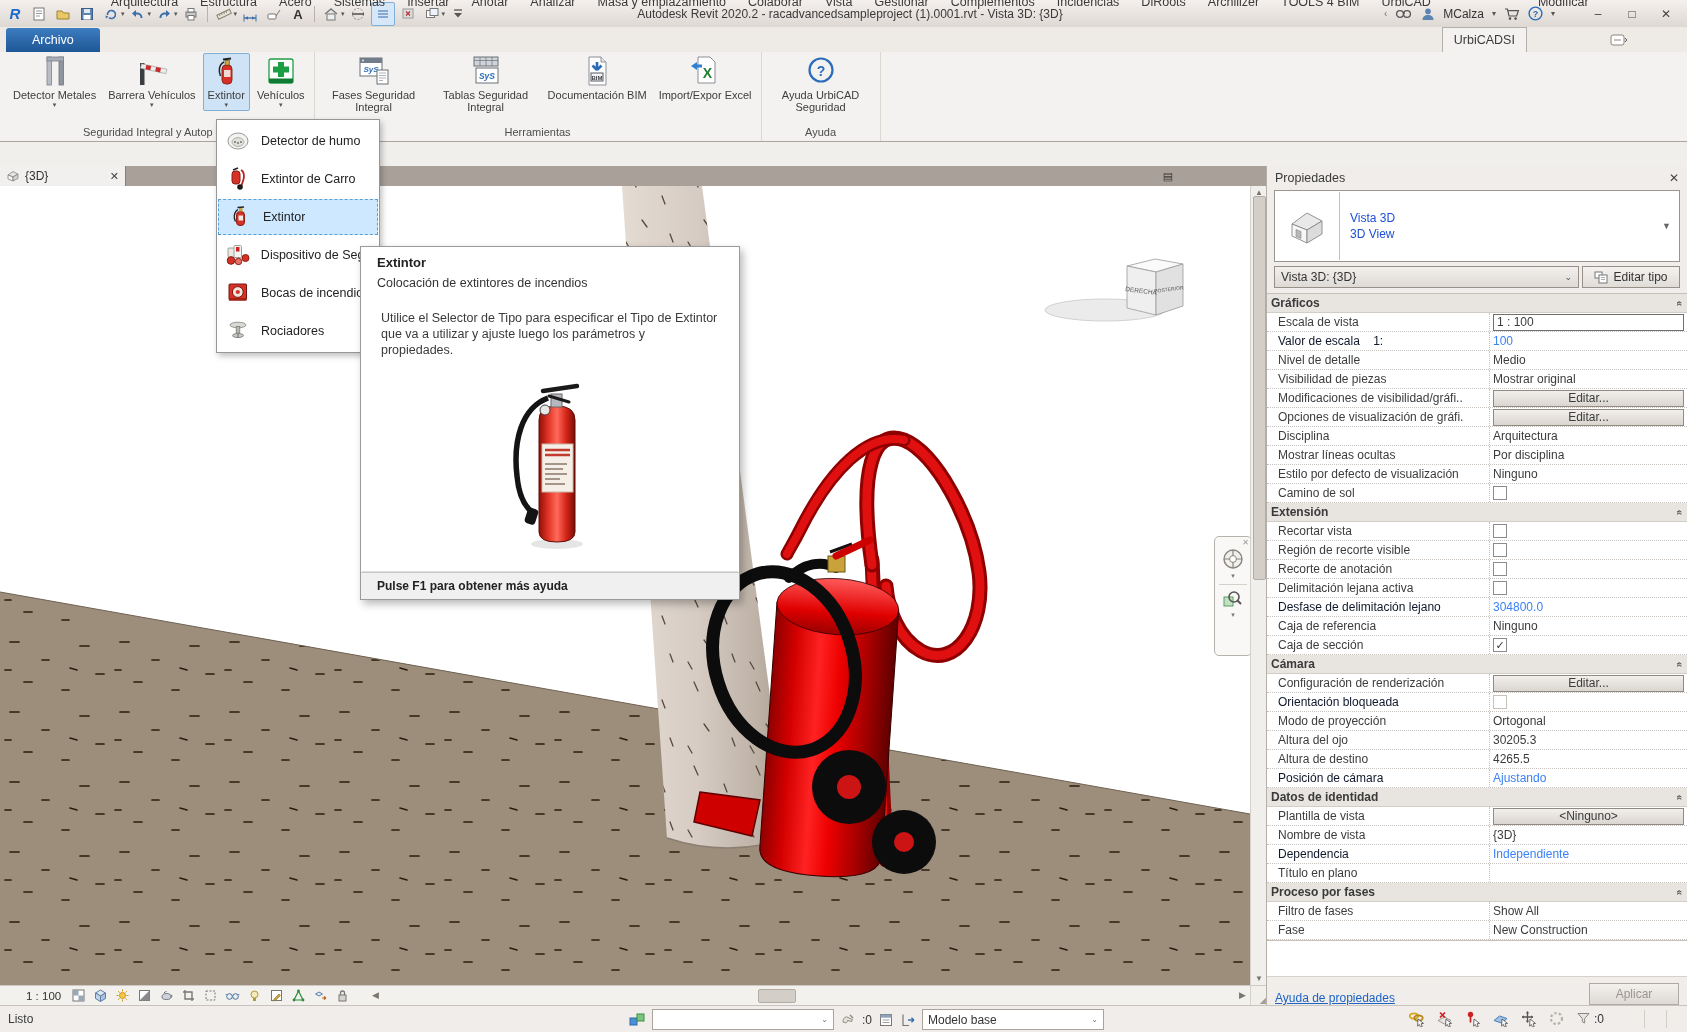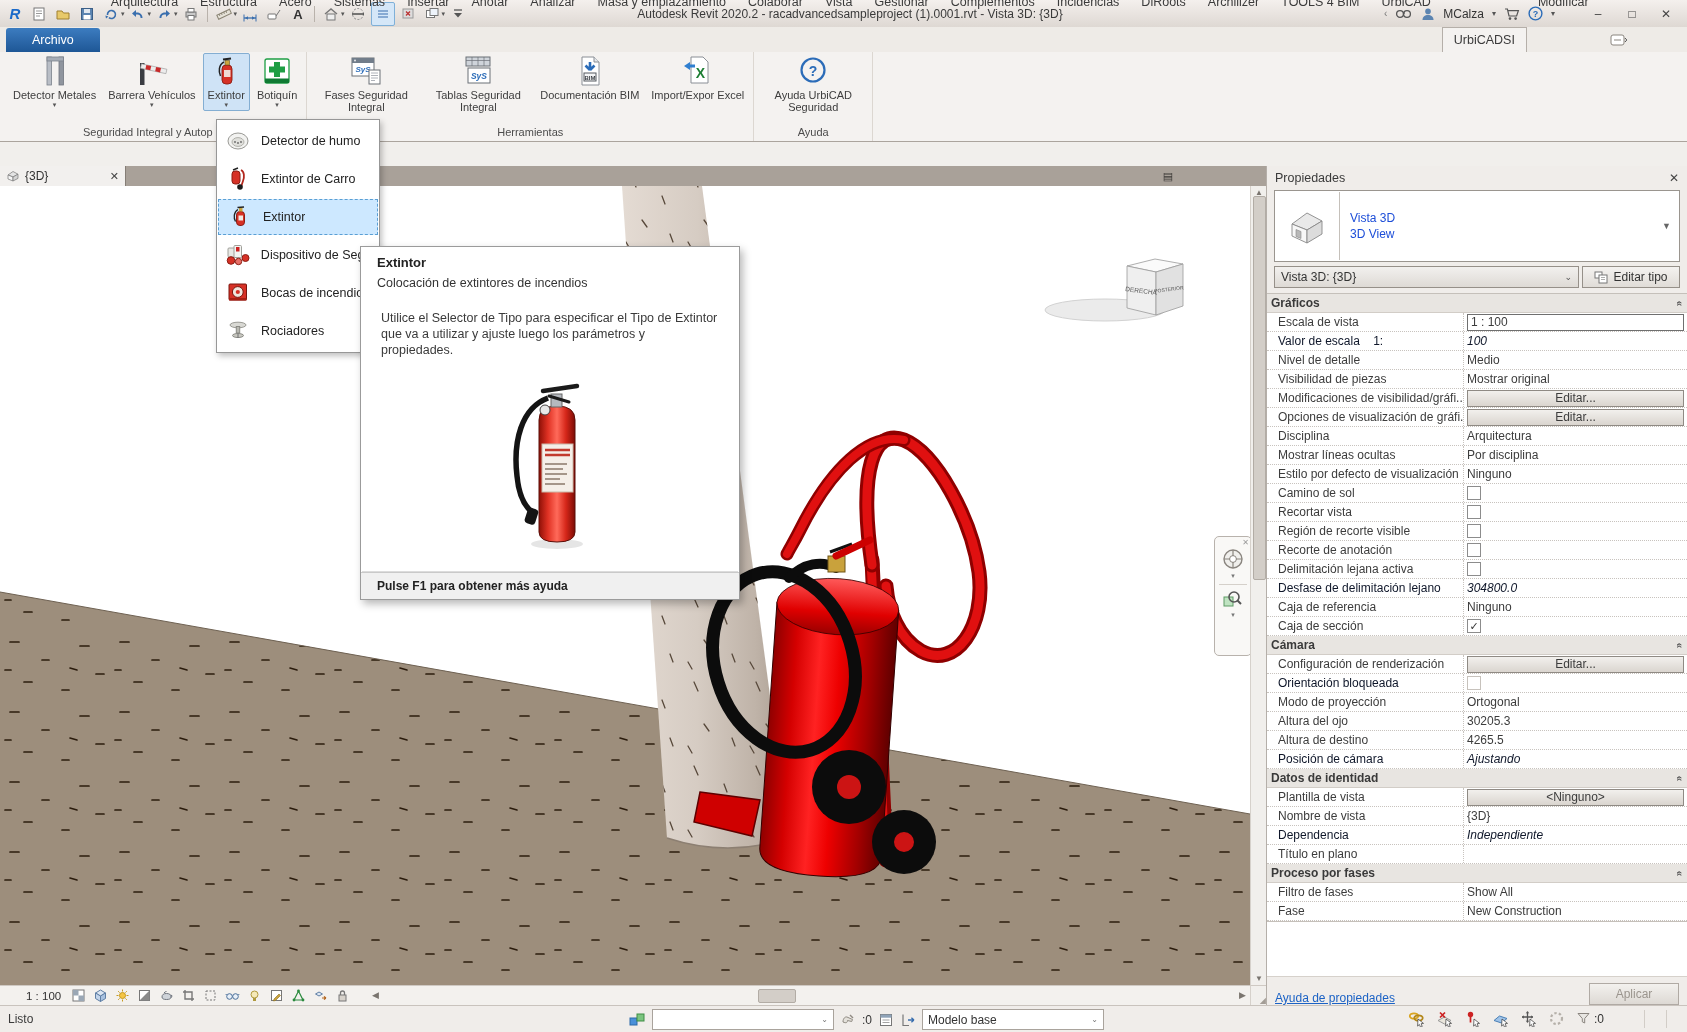--- a/index.html
+++ b/index.html
@@ -87,26 +87,26 @@
   #type-caret{padding-right:8px;color:#666;font-size:9px;}
   #selector-row{margin:4px 7px 0 7px;height:22px;display:flex;gap:3px;}
   #inst-combo{flex:1;background:linear-gradient(#f2f0ee,#dedad5);border:1px solid #969089;display:flex;align-items:center;padding:0 6px;font-size:12px;color:#333;}
   #inst-combo .cc{margin-left:auto;font-size:9px;color:#555;}
   #edit-type{width:96px;display:flex;align-items:center;gap:4px;background:linear-gradient(#f4f2f0,#e0dcd7);
              border:1px solid #969089;font-size:12px;color:#333;justify-content:center;}
   #prop-grid{margin-top:5px;background:#fff;border-top:1px solid #c5c0ba;border-bottom:1px solid #c5c0ba;overflow:hidden;}
   .psec{height:18px;background:#e8e5e1;border-bottom:1px solid #d2cdc7;display:flex;align-items:center;
         padding:0 4px;font-size:12px;color:#3a3a3a;font-weight:bold;}
   .psec .chev{margin-left:auto;font-size:10px;color:#555;transform:rotate(90deg);}
-  .prow{height:18px;display:flex;border-bottom:1px dotted #c8c3be;font-size:12px;background:#fff;}
+  .prow{height:18px;display:flex;border-bottom:1px dotted #c8c3be;font-size:12px;background:#fff;gap:26px;}
   .plabel{width:196px;box-sizing:border-box;padding-left:11px;display:flex;align-items:center;color:#3c3c3c;
           white-space:pre;overflow:hidden;}
   .plabel.dis{color:#0f172a;}
   .pval{flex:1;border-left:1px dotted #c8c3be;display:flex;align-items:center;padding:0 3px;color:#3c3c3c;overflow:hidden;white-space:nowrap;}
-  .pval.dis{color:#0f172a;font-style:italic;}
+  .pval.dis{color:#3b82f6;}
   .pfield{flex:1;height:15px;background:#fff;border:1px solid #6f6f6f;display:flex;align-items:center;padding:0 3px;}
   .pbtn{flex:1;height:15px;background:linear-gradient(#f2f0ed,#dad5cf);border:1px solid #8f8a84;
         display:flex;align-items:center;justify-content:center;color:#3c3c3c;}
   .pcheck{width:12px;height:12px;border:1px solid #8c8c8c;background:#fff;display:flex;align-items:center;justify-content:center;font-size:11px;color:#333;line-height:10px;}
   .pcheck.dis{border-color:#c7c2bc;}
   #props-fill{flex:1;background:#fff;margin:0;}
   #props-footer{height:28px;display:flex;align-items:flex-end;padding:0 8px;background:#f0edea;border-top:1px solid #d6d1cb;}
   #props-help{color:#1b62c5;text-decoration:underline;font-size:12px;}
   #apply-btn{margin-left:auto;width:88px;height:20px;background:linear-gradient(#f3f1ee,#ddd9d4);
              border:1px solid #b0aaa4;color:#9b958e;font-size:12px;display:flex;align-items:center;justify-content:center;}
@@ -413,21 +413,21 @@
           </div>
           <div class="rbtn">
             <span class="icon">
               <svg width="32" height="32" viewBox="0 0 32 32">
                 <rect x="4" y="4" width="24" height="24" rx="2" fill="#ffffff" stroke="#1e9e44" stroke-width="1.3"></rect>
                 <rect x="13" y="7" width="6" height="15" fill="#1e9e44"></rect>
                 <rect x="8" y="11.5" width="16" height="6" fill="#1e9e44"></rect>
                 <rect x="4" y="23.5" width="24" height="4.5" fill="#0f7a33"></rect>
               </svg>
             </span>
-            <div class="rlabel">Botiquín</div>
+            <div class="rlabel">Vehículos</div>
             <div class="bcaret">▾</div>
           </div>
         </div>
         <div class="panel-name pleft">Seguridad Integral y Autop</div>
       </div>
       <div class="panel">
         <div class="panel-btns">
           <div class="rbtn">
             <span class="icon">
               <svg width="34" height="32" viewBox="0 0 34 32">
@@ -834,20 +834,24 @@
         <div class="pval">
           <span>Ninguno</span>
         </div>
       </div>
       <div class="prow">
         <div class="plabel">Camino de sol</div>
         <div class="pval">
           <span class="pcheck"></span>
         </div>
       </div>
+      <div class="psec">
+        <span>Extensión</span>
+        <span class="chev">«</span>
+      </div>
       <div class="prow">
         <div class="plabel">Recortar vista</div>
         <div class="pval">
           <span class="pcheck"></span>
         </div>
       </div>
       <div class="prow">
         <div class="plabel">Región de recorte visible</div>
         <div class="pval">
           <span class="pcheck"></span>

